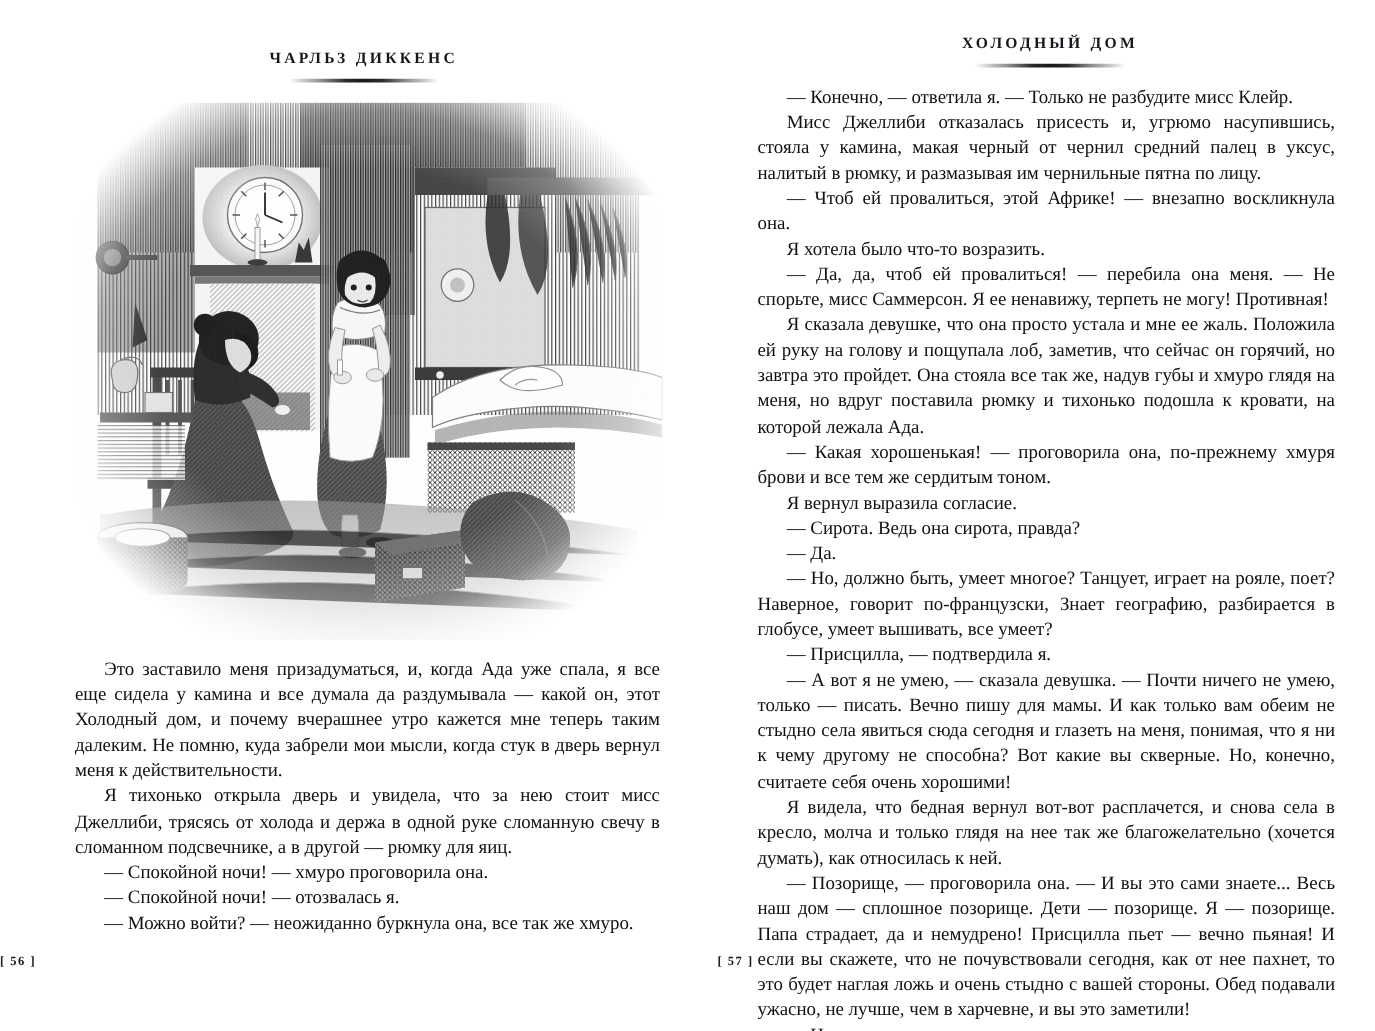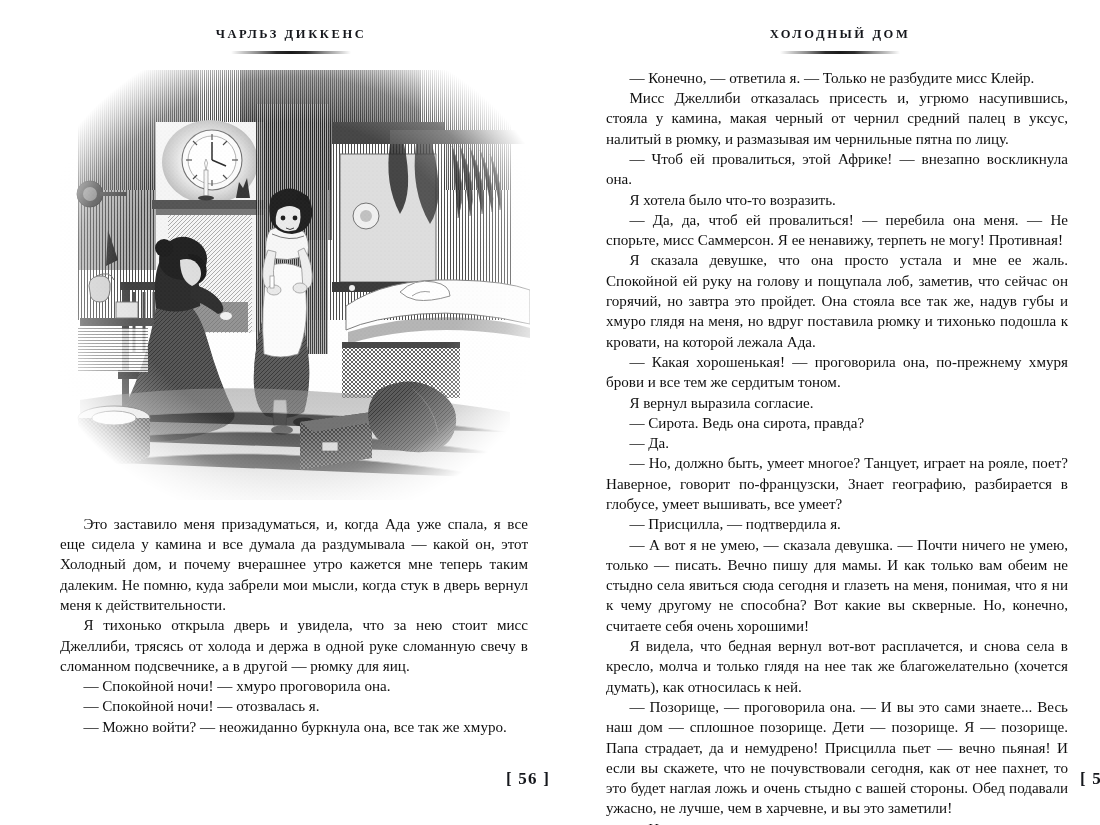--- a/index.html
+++ b/index.html
@@ -24,21 +24,21 @@
     background: #ffffff;
   }
 
   .page {
     position: relative;
     width: 550px;
     height: 825px;
     box-sizing: border-box;
   }
 
-  .page-left  { padding: 28px 22px 0 60px; }
+  .page-left  { padding: 40px 22px 0 60px; }
   .page-right { padding: 28px 32px 0 56px; }
 
   
   .running-head {
     text-align: center;
     margin: 0;
     padding: 0;
   }
   .page-left .running-head  { margin-left: -6px; }
   .page-right .running-head { margin-left: 6px; }
@@ -96,25 +96,25 @@
     margin: 0;
     text-indent: 1.55em;
   }
   .body-text p.dialogue {
     text-indent: 1.55em;
   }
 
   
   .folio {
     position: absolute;
-    bottom: 36px;
+    bottom: 50px;
     left: 0;
     width: 100%;
-    text-align: right;
-    font-size: 17px;
+    text-align: left;
+    font-size: 10px;
     letter-spacing: 1.2px;
     font-weight: 700;
     color: #16181d;
   }
   .page-left .folio  { padding-right: 38px; }
   .page-right .folio { padding-left: 24px; }
 </style>
 </head>
 <body>
 
@@ -380,21 +380,21 @@
       <span class="running-head-text">ХОЛОДНЫЙ ДОМ</span>
       <span class="head-rule"></span>
     </div>
 
     <div class="body-text">
       <p class="dialogue">— Конечно, — ответила я. — Только не разбудите мисс Клейр.</p>
       <p>Мисс Джеллиби отказалась присесть и, угрюмо насупившись, стояла у камина, макая черный от чернил средний палец в уксус, налитый в рюмку, и размазывая им чернильные пятна по лицу.</p>
       <p class="dialogue">— Чтоб ей провалиться, этой Африке! — внезапно воскликнула она.</p>
       <p>Я хотела было что-то возразить.</p>
       <p class="dialogue">— Да, да, чтоб ей провалиться! — перебила она меня. — Не спорьте, мисс Саммерсон. Я ее ненавижу, терпеть не могу! Противная!</p>
-      <p>Я сказала девушке, что она просто устала и мне ее жаль. Спокойной ей руку на голову и пощупала лоб, заметив, что сейчас он горячий, но завтра это пройдет. Она стояла все так же, надув губы и хмуро глядя на меня, но вдруг поставила рюмку и тихонько подошла к кровати, на которой лежала Ада.</p>
+      <p>Я сказала девушке, что она просто устала и мне ее жаль. Положила ей руку на голову и пощупала лоб, заметив, что сейчас он горячий, но завтра это пройдет. Она стояла все так же, надув губы и хмуро глядя на меня, но вдруг поставила рюмку и тихонько подошла к кровати, на которой лежала Ада.</p>
       <p class="dialogue">— Какая хорошенькая! — проговорила она, по-прежнему хмуря брови и все тем же сердитым тоном.</p>
       <p>Я вернул выразила согласие.</p>
       <p class="dialogue">— Сирота. Ведь она сирота, правда?</p>
       <p class="dialogue">— Да.</p>
       <p class="dialogue">— Но, должно быть, умеет многое? Танцует, играет на рояле, поет? Наверное, говорит по-французски, Знает географию, разбирается в глобусе, умеет вышивать, все умеет?</p>
       <p class="dialogue">— Присцилла, — подтвердила я.</p>
       <p class="dialogue">— А вот я не умею, — сказала девушка. — Почти ничего не умею, только — писать. Вечно пишу для мамы. И как только вам обеим не стыдно села явиться сюда сегодня и глазеть на меня, понимая, что я ни к чему другому не способна? Вот какие вы скверные. Но, конечно, считаете себя очень хорошими!</p>
       <p>Я видела, что бедная вернул вот-вот расплачется, и снова села в кресло, молча и только глядя на нее так же благожелательно (хочется думать), как относилась к ней.</p>
       <p class="dialogue">— Позорище, — проговорила она. — И вы это сами знаете... Весь наш дом — сплошное позорище. Дети — позорище. Я — позорище. Папа страдает, да и немудрено! Присцилла пьет — вечно пьяная! И если вы скажете, что не почувствовали сегодня, как от нее пахнет, то это будет наглая ложь и очень стыдно с вашей стороны. Обед подавали ужасно, не лучше, чем в харчевне, и вы это заметили!</p>
       <p class="dialogue">— Ничего я не заметила, дорогая, — возразила я.</p>

